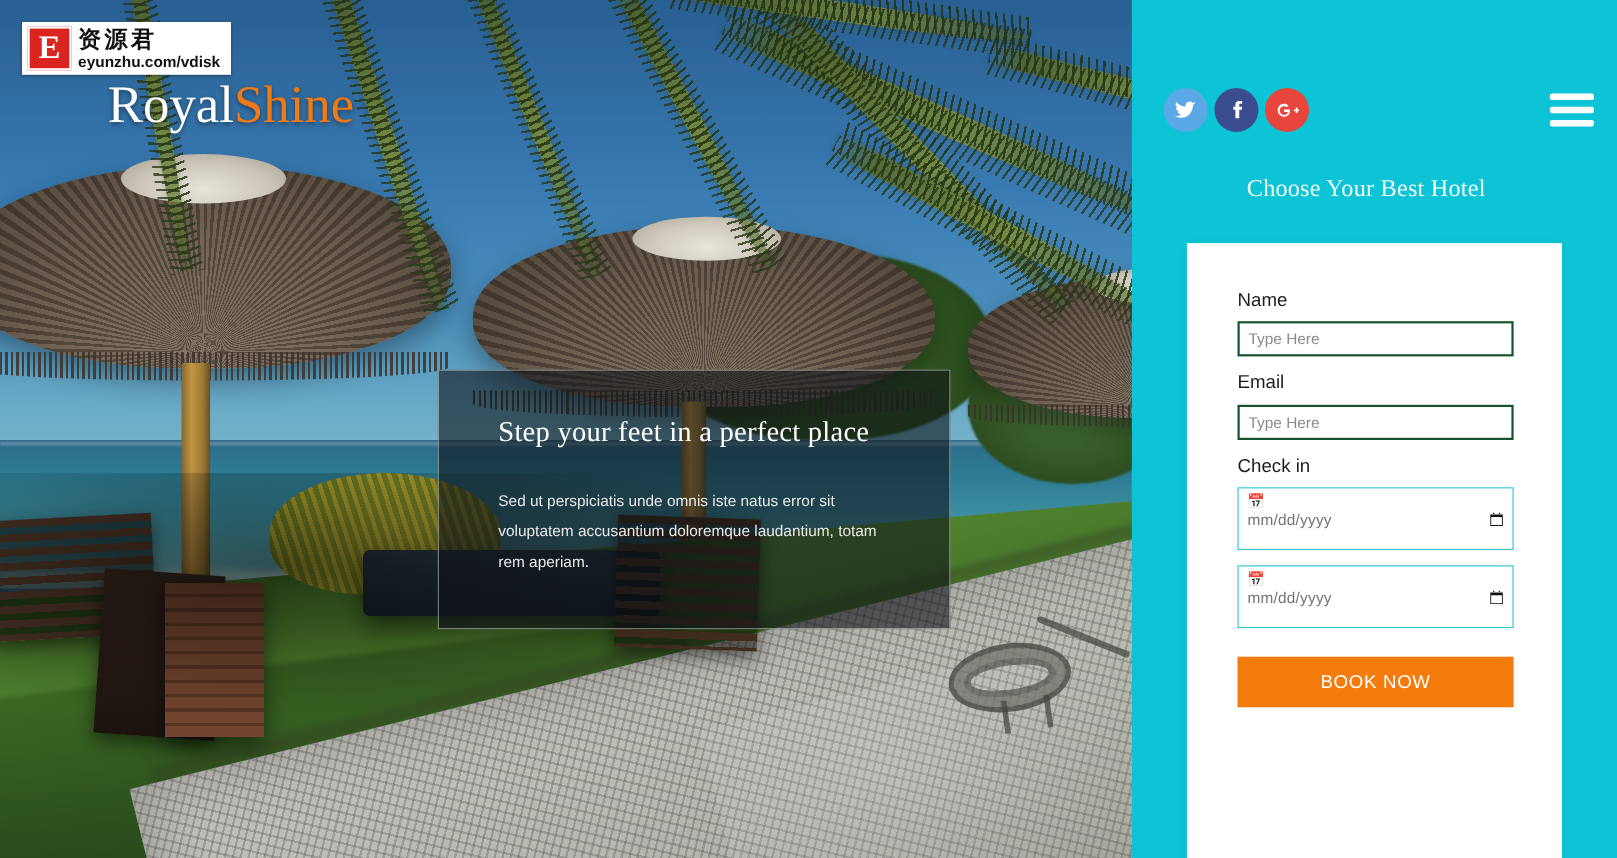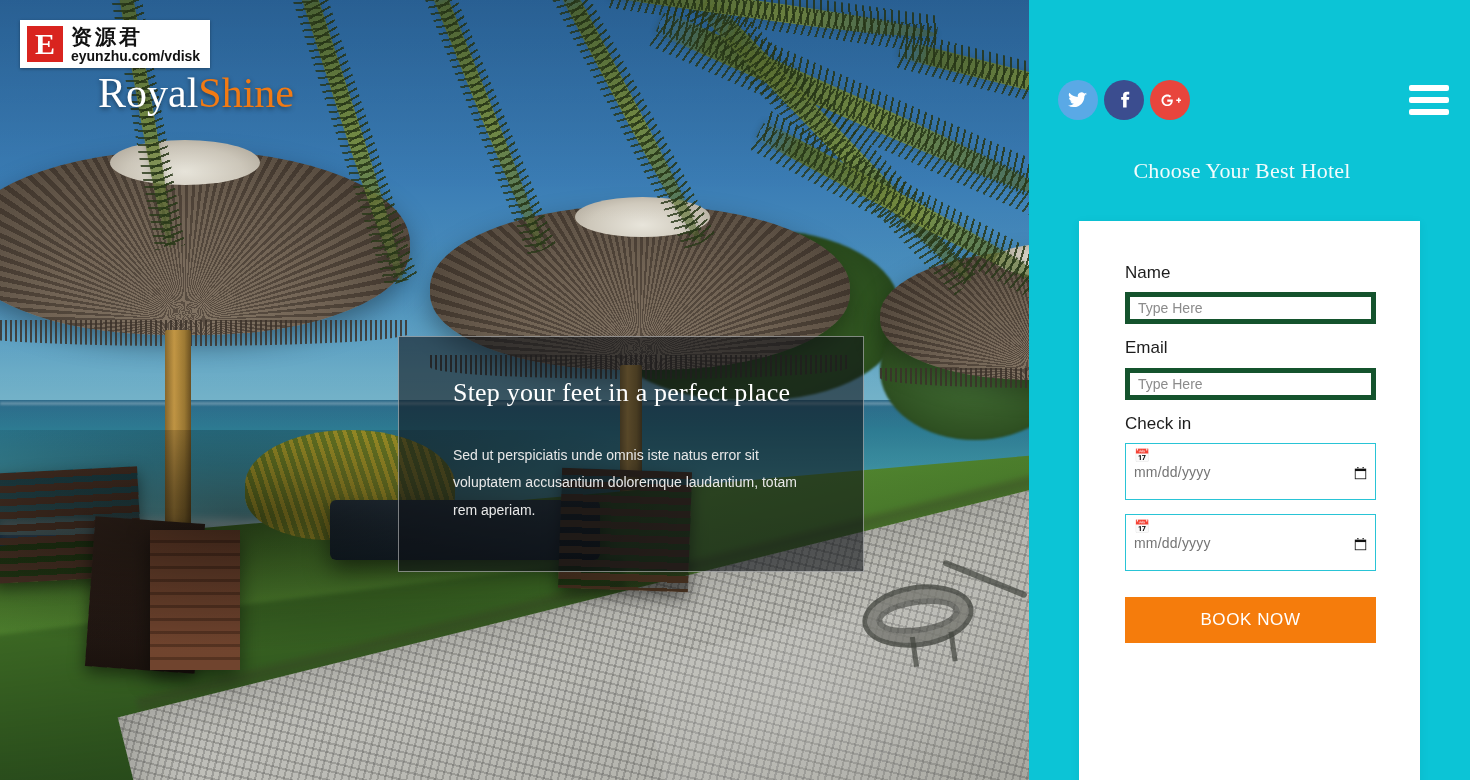--- a/index.html
+++ b/index.html
@@ -202,21 +202,21 @@
     font-family: "Liberation Serif", serif; font-weight: bold; font-size: 30px;
     display: flex; align-items: center; justify-content: center; line-height: 1;
     border: 2px solid #ffffff; box-shadow: inset 0 0 0 1px #d9241f;
   }
   .wm-text { display: flex; flex-direction: column; line-height: 1; }
   .wm-cn { font-size: 21px; color: #111; letter-spacing: 3px; font-weight: 600; }
   .wm-url { font-size: 14px; color: #111; font-weight: bold; margin-top: 2px; }
 
   .brand {
     position: absolute; left: 98px; top: 72px;
-    font-family: "Liberation Serif", serif; font-size: 42px; line-height: 1;
+    font-family: "Liberation Serif", serif; font-size: 48px; line-height: 1;
     text-shadow: 0 2px 5px rgba(0,0,0,.45);
   }
   .brand .royal { color: #ffffff; }
   .brand .shine { color: #f17a14; }
 
   
   .caption {
     position: absolute; left: 398px; top: 336px; width: 466px; height: 236px;
     background: rgba(14,18,22,.58);
     border: 1px solid rgba(255,255,255,.45);
@@ -265,21 +265,21 @@
   .card {
     position: absolute; left: 50px; top: 221px; width: 341px; height: 580px;
     background: #ffffff; padding: 42px 46px 0 46px;
     box-shadow: 0 2px 10px rgba(0,0,0,.06);
   }
   .field { margin-bottom: 14px; }
   .field-label {
     font-size: 17px; color: #1d1d1d; line-height: 1.2; margin-bottom: 9px;
   }
   .text-input {
-    width: 251px; height: 32px; border: 5px solid #14532d; background: #ffffff;
+    width: 251px; height: 32px; border: 2px solid #14532d; background: #ffffff;
     font-family: "Liberation Sans", sans-serif; font-size: 14px; color: #2b2b2b;
     padding: 0 8px; outline: none;
   }
   .text-input::placeholder { color: #8b8b8b; }
 
   .date-box {
     position: relative; width: 251px; height: 57px; border: 1px solid #29c4d6;
     background: #ffffff; padding: 5px 8px 0 8px;
   }
   .cal-glyph {

